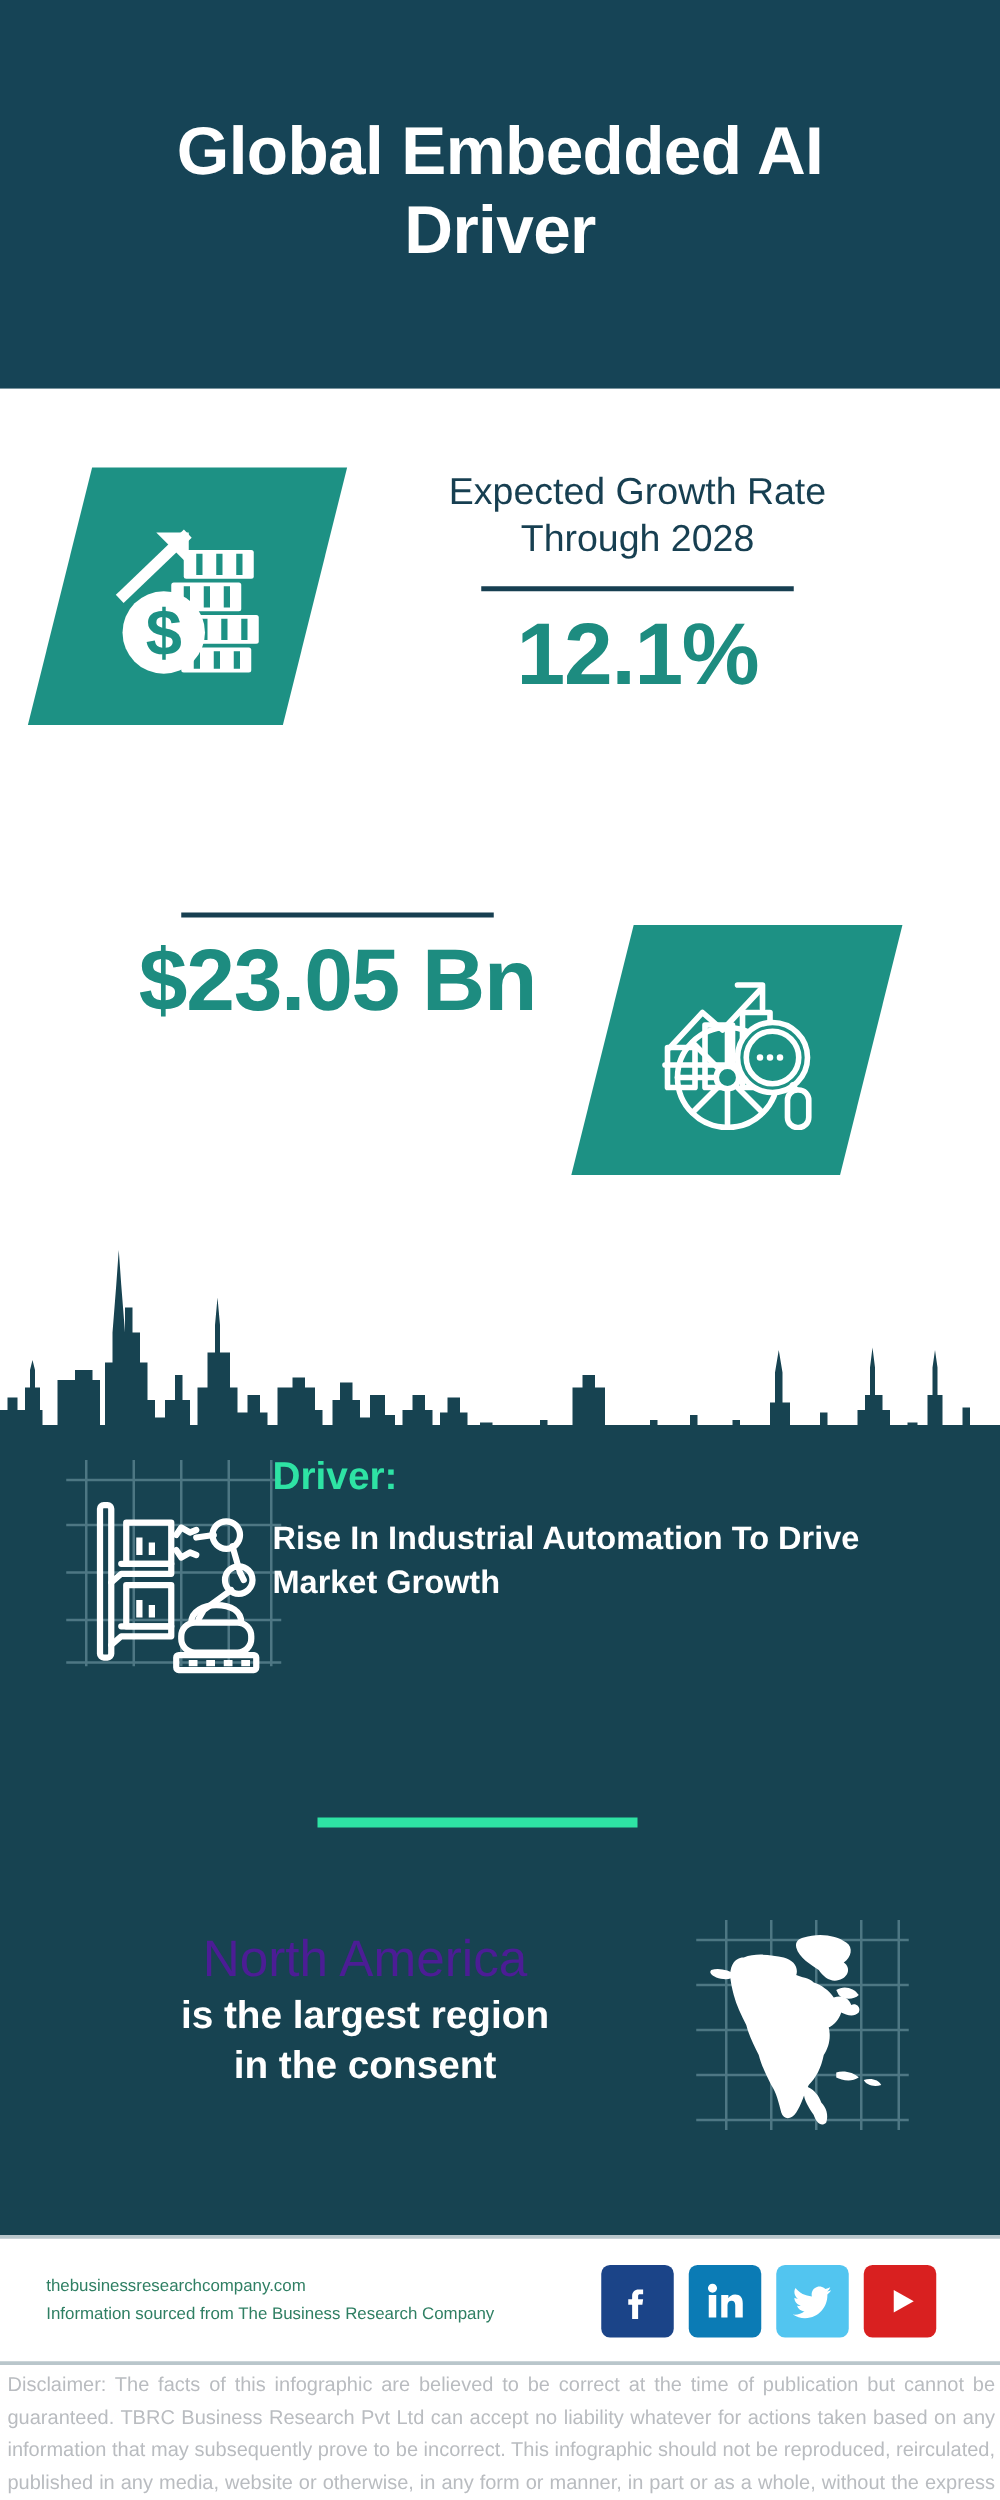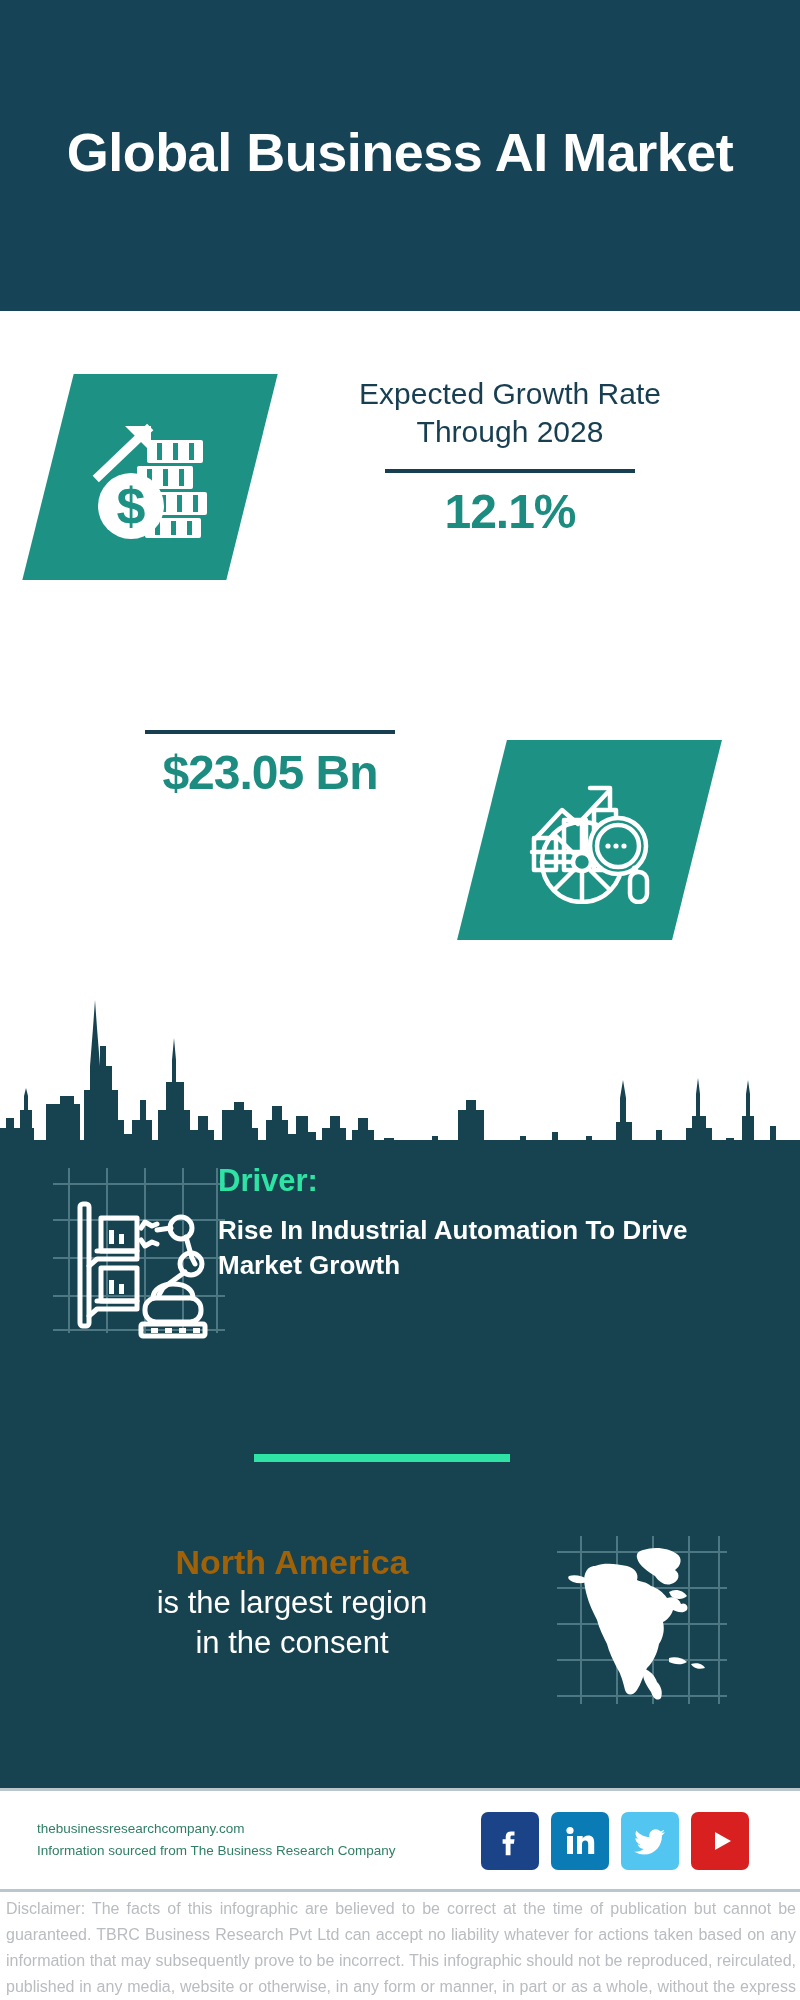--- a/index.html
+++ b/index.html
@@ -90,21 +90,21 @@
     line-height: 1.27;
   }
   .stat-rule {
     width: 250px;
     height: 4px;
     background: #173f51;
     margin: 18px auto 14px auto;
   }
   .stat-value {
     color: #1d8c80;
-    font-size: 48px;
+    font-size: 70px;
     font-weight: bold;
     line-height: 1.05;
     letter-spacing: -1px;
   }
 
   
   .skyline {
     position: absolute;
     left: 0;
     top: 970px;
@@ -160,29 +160,29 @@
   }
 
   .region-text {
     position: absolute;
     left: 42px;
     top: 1542px;
     width: 500px;
     text-align: center;
   }
   .region-name {
-    color: #a16207;
-    font-size: 34px;
-    font-weight: bold;
+    color: #4c1d95;
+    font-size: 41px;
+    font-weight: normal;
     line-height: 1.22;
   }
   .region-sub {
     color: #ffffff;
     font-size: 31px;
-    font-weight: normal;
+    font-weight: bold;
     line-height: 1.28;
   }
   .region-map {
     position: absolute;
     left: 551px;
     top: 1530px;
     width: 180px;
     height: 180px;
   }
 
@@ -238,21 +238,21 @@
     text-align: justify;
     font-family: "Liberation Sans", sans-serif;
   }
 </style>
 </head>
 <body>
 
 <div class="infographic">
 
   <div class="header">
-    <div class="header-title">Global Business AI Market</div>
+    <div class="header-title">Global Embedded AI Driver</div>
   </div>
 
   <div class="white-zone"></div>
 
   <div class="para-tile tile-growth">
     <svg width="130" height="130" viewBox="0 0 130 130">
       <g fill="none" stroke="#ffffff" stroke-width="9" stroke-linecap="square">
         <line x1="14" y1="64" x2="62" y2="18"></line>
       </g>
       <polygon points="66,14 66,40 40,14" fill="#ffffff"></polygon>

